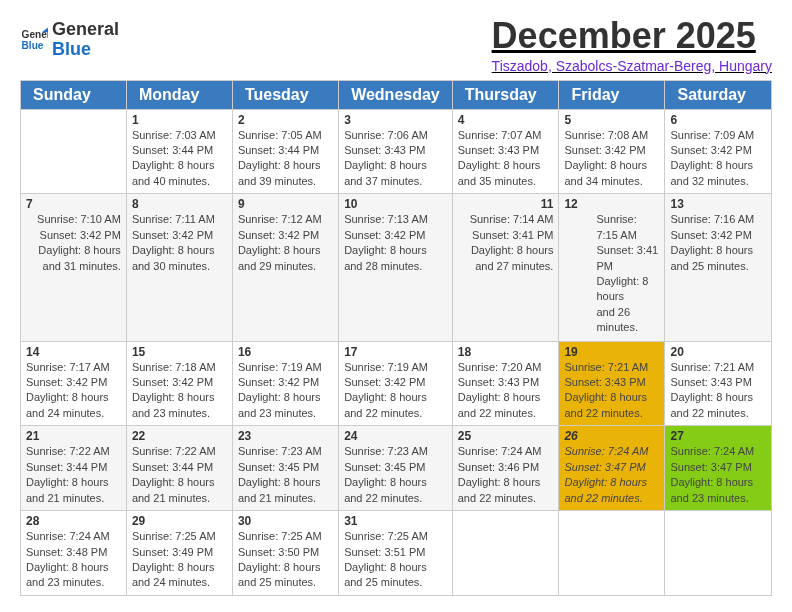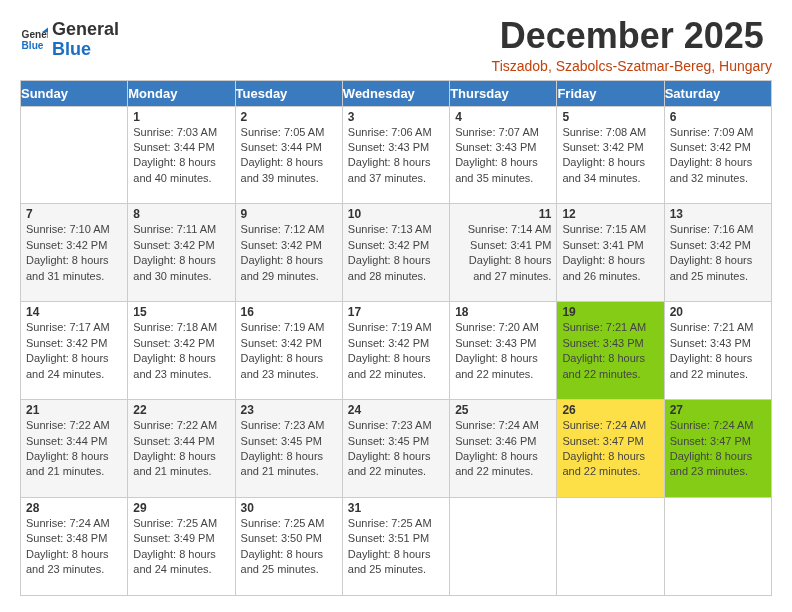--- a/index.html
+++ b/index.html
@@ -36,44 +36,45 @@
       line-height: 1.1;
     }
     .logo-text span {
       color: #1a6fc4;
     }
     .logo-icon {
       width: 28px;
       height: 28px;
     }
     .title-section {
-      text-align: center;
+      text-align: left;
+      text-decoration: underline;
     }
     .month-title {
       font-size: 36px;
       font-weight: bold;
       color: #333;
       line-height: 1.1;
     }
     .location-title {
       font-size: 14px;
-      color: #c2410c;
+      color: #6d28d9;
       margin-top: 2px;
     }
     .calendar {
       width: 100%;
       border-collapse: collapse;
       flex: 1;
     }
     .calendar th {
       background: #3a7abf;
       color: #fff;
-      font-size: 13px;
+      font-size: 16px;
       font-weight: bold;
-      padding: 5px 0;
+      padding: 5px 12px;
       text-align: left;
       border: 1px solid #ccc;
     }
     .calendar td {
       border: 1px solid #ccc;
       vertical-align: top;
       padding: 3px 5px;
       width: calc(100% / 7);
       font-size: 9.5px;
       color: #333;
@@ -177,21 +178,21 @@
             <span class="day-number">6</span>
             <div class="day-info" style="white-space: pre-line;">Sunrise: 7:09 AM
 Sunset: 3:42 PM
 Daylight: 8 hours
 and 32 minutes.</div>
           </td>
         </tr>
         <tr>
           <td style="background: rgb(245, 245, 245);">
             <span class="day-number">7</span>
-            <div class="day-info" style="white-space: pre-line;">Sunrise: 7:10 AM
+            <div class="day-info" style="white-space: pre-line; text-align: right;">Sunrise: 7:10 AM
 Sunset: 3:42 PM
 Daylight: 8 hours
 and 31 minutes.</div>
           </td>
           <td style="background: rgb(245, 245, 245);">
             <span class="day-number">8</span>
             <div class="day-info" style="white-space: pre-line;">Sunrise: 7:11 AM
 Sunset: 3:42 PM
 Daylight: 8 hours
 and 30 minutes.</div>
@@ -212,21 +213,21 @@
           </td>
           <td style="background: rgb(245, 245, 245); text-align: right;">
             <span class="day-number">11</span>
             <div class="day-info" style="white-space: pre-line;">Sunrise: 7:14 AM
 Sunset: 3:41 PM
 Daylight: 8 hours
 and 27 minutes.</div>
           </td>
           <td style="background: rgb(245, 245, 245);">
             <span class="day-number">12</span>
-            <div class="day-info" style="white-space: pre-line;">Sunrise: 7:15 AM
+            <div class="day-info" style="white-space: pre-line; margin-left: 32px;">Sunrise: 7:15 AM
 Sunset: 3:41 PM
 Daylight: 8 hours
 and 26 minutes.</div>
           </td>
           <td style="background: rgb(245, 245, 245);">
             <span class="day-number">13</span>
             <div class="day-info" style="white-space: pre-line;">Sunrise: 7:16 AM
 Sunset: 3:42 PM
 Daylight: 8 hours
 and 25 minutes.</div>
@@ -261,21 +262,21 @@
 Daylight: 8 hours
 and 22 minutes.</div>
           </td>
           <td style="background: rgb(255, 255, 255);">
             <span class="day-number">18</span>
             <div class="day-info" style="white-space: pre-line;">Sunrise: 7:20 AM
 Sunset: 3:43 PM
 Daylight: 8 hours
 and 22 minutes.</div>
           </td>
-          <td style="background: #84cc16;">
+          <td style="background: #eab308;">
             <span class="day-number">19</span>
             <div class="day-info" style="white-space: pre-line;">Sunrise: 7:21 AM
 Sunset: 3:43 PM
 Daylight: 8 hours
 and 22 minutes.</div>
           </td>
           <td style="background: rgb(255, 255, 255);">
             <span class="day-number">20</span>
             <div class="day-info" style="white-space: pre-line;">Sunrise: 7:21 AM
 Sunset: 3:43 PM
@@ -312,21 +313,21 @@
 Daylight: 8 hours
 and 22 minutes.</div>
           </td>
           <td style="background: rgb(245, 245, 245);">
             <span class="day-number">25</span>
             <div class="day-info" style="white-space: pre-line;">Sunrise: 7:24 AM
 Sunset: 3:46 PM
 Daylight: 8 hours
 and 22 minutes.</div>
           </td>
-          <td style="background: #fde047;">
+          <td style="background: #eab308; font-style: italic;">
             <span class="day-number">26</span>
             <div class="day-info" style="white-space: pre-line;">Sunrise: 7:24 AM
 Sunset: 3:47 PM
 Daylight: 8 hours
 and 22 minutes.</div>
           </td>
           <td style="background: #84cc16;">
             <span class="day-number">27</span>
             <div class="day-info" style="white-space: pre-line;">Sunrise: 7:24 AM
 Sunset: 3:47 PM

